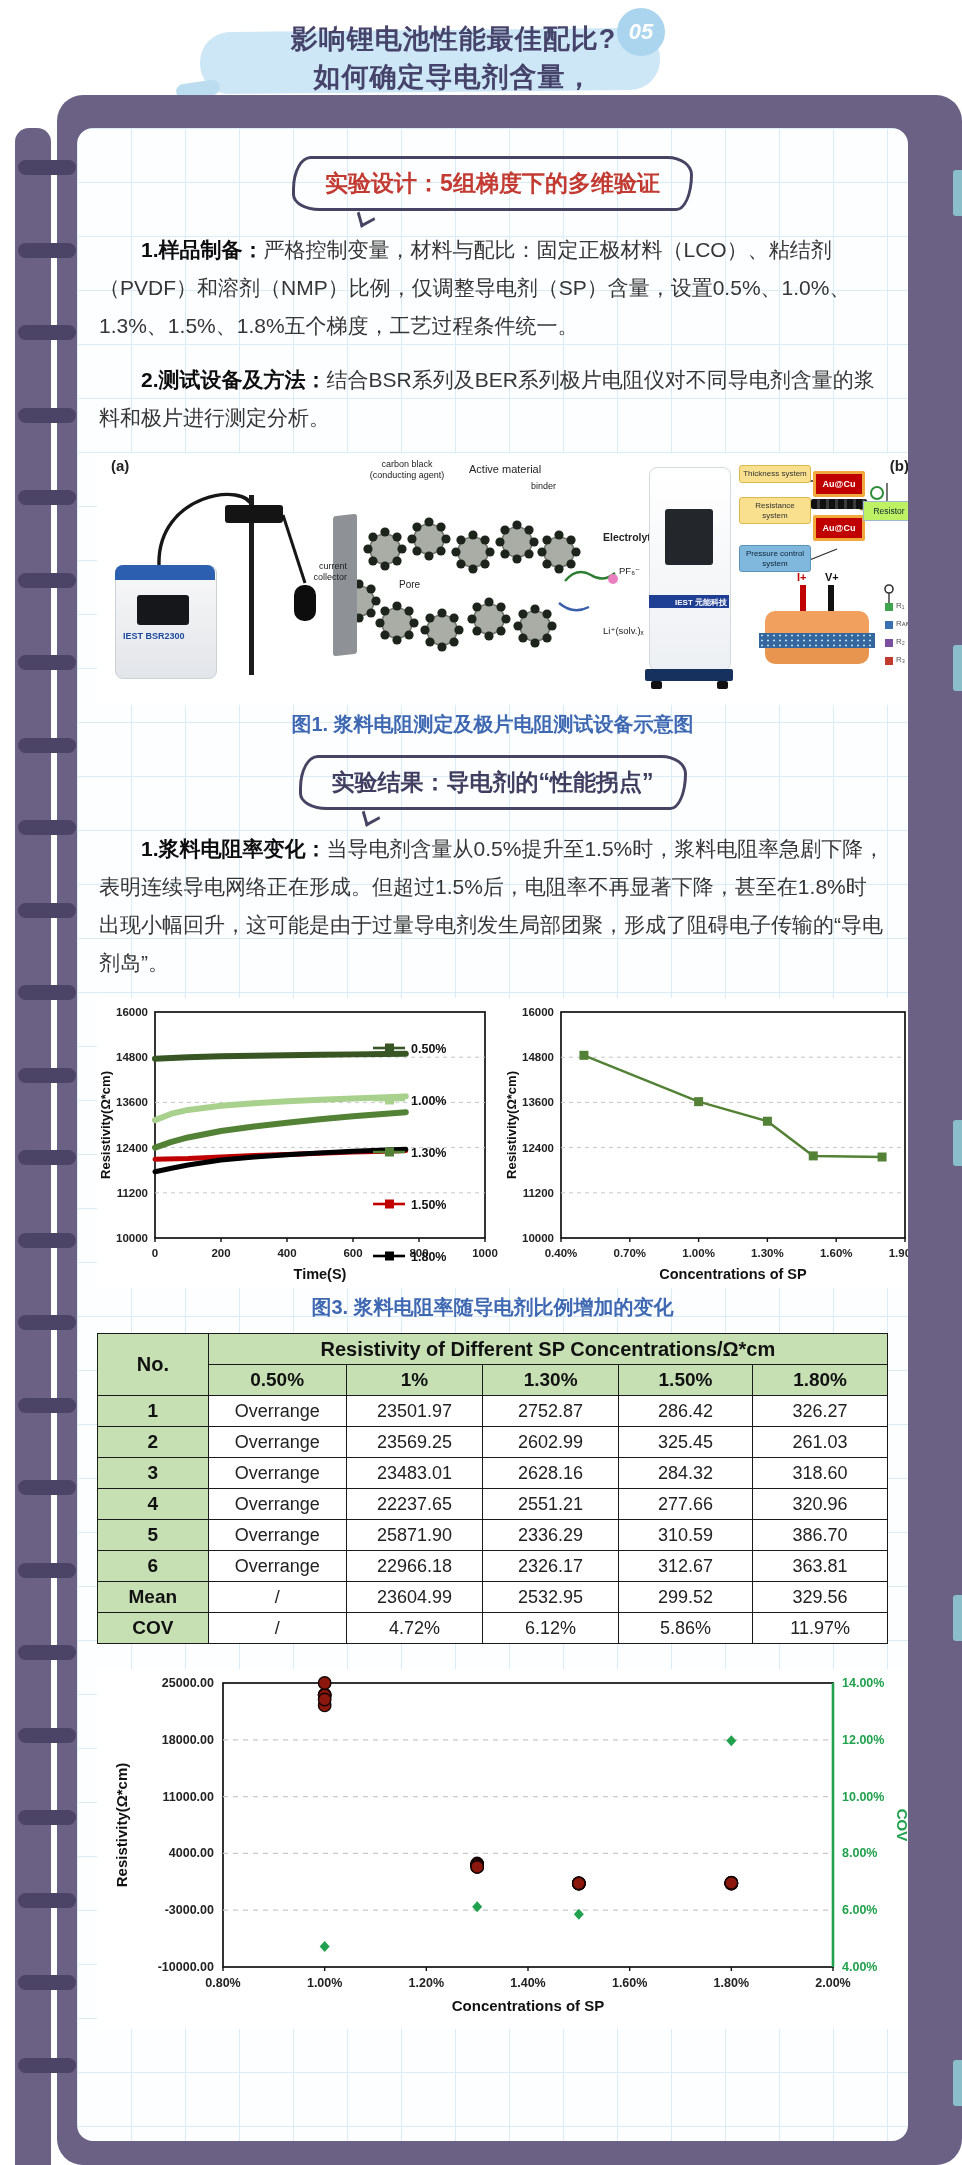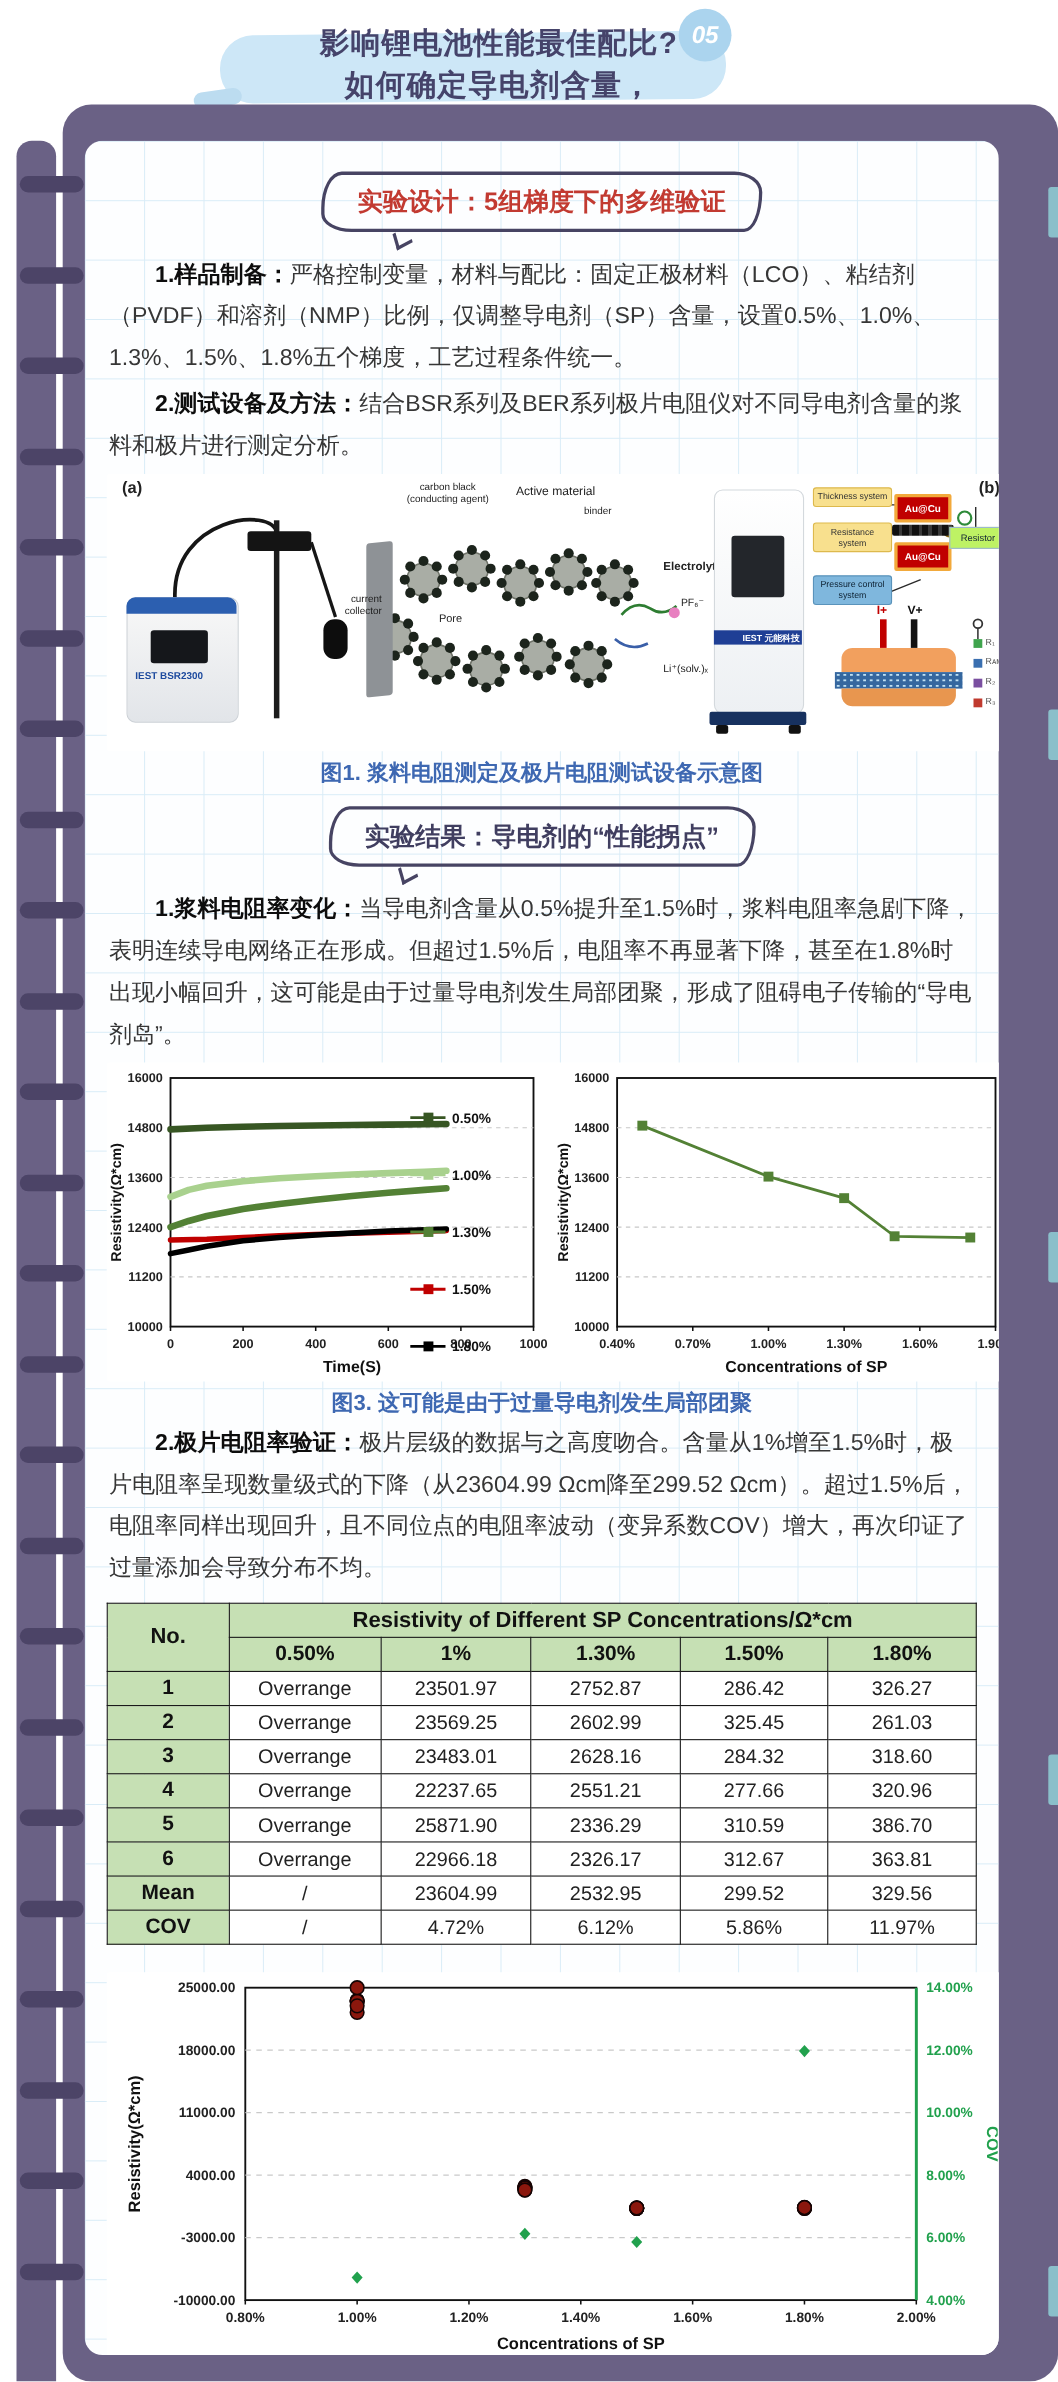--- a/index.html
+++ b/index.html
@@ -38,21 +38,21 @@
   
   .bubble{position:relative;width:max-content;margin:16px auto 20px;padding:9px 30px;
           font-size:23px;font-weight:700;border:3px solid #474463;
           border-radius:34px 46px 30px 50px / 60px 34px 66px 30px;background:transparent;}
   .bubble::after{content:'';position:absolute;left:16%;bottom:-16px;width:13px;height:12px;
           border-left:3px solid #474463;border-bottom:3px solid #474463;
           transform:rotate(-28deg) skewX(-12deg);}
   .bubble.red{color:var(--heading_red,#c23a31);}
   .bubble.navy{color:var(--heading_navy,#403e60);margin-top:17px;}
 
-  .para{font-size:21px;line-height:38px;color:#363636;text-indent:2em;margin:2px 2px 4px 2px;}
+  .para{font-size:21px;line-height:38px;color:#363636;text-indent:2em;margin:2px 2px 16px 2px;}
   .para .lead{font-weight:700;color:#0d0d0d;}
   .cap{text-align:center;color:var(--caption_blue,#3e68b2);font-weight:700;font-size:20px;margin:6px 0 4px 0;}
 
   
   .f1{position:relative;width:820px;height:252px;background:#fff;margin:6px auto 2px;border-radius:3px;}
   .f1 span{position:absolute;color:#222;}
   .f1 .lab-a{left:14px;top:4px;font-weight:700;font-size:15px;}
   .f1 .lab-b{right:8px;top:4px;font-weight:700;font-size:15px;}
   .f1-meter{position:absolute;left:18px;top:112px;width:100px;height:112px;
             background:linear-gradient(#f8f8f8,#e2e5e9);border:1px solid #ccd1d6;border-radius:8px;}
@@ -411,23 +411,22 @@
           <text x="230" y="279" text-anchor="middle" font-size="14.5" font-weight="700" fill="#111">Concentrations of SP</text>
           <text text-anchor="middle" font-size="13" font-weight="700" fill="#111" transform="translate(13,125) rotate(-90)">Resistivity(Ω*cm)</text>
           <polyline points="80.93333333333334,55.31666666666666 195.6,101.64666666666665 264.4,121.23333333333332 310.26666666666665,155.88666666666666 379.0666666666666,157.01666666666665" fill="none" stroke="#538135" stroke-width="2.5" stroke-linecap="round" stroke-linejoin="round"></polyline>
           <rect x="76.43333333333334" y="50.81666666666666" width="9" height="9" fill="#538135"></rect>
           <rect x="191.1" y="97.14666666666665" width="9" height="9" fill="#538135"></rect>
           <rect x="259.9" y="116.73333333333332" width="9" height="9" fill="#538135"></rect>
           <rect x="305.76666666666665" y="151.38666666666666" width="9" height="9" fill="#538135"></rect>
           <rect x="374.5666666666666" y="152.51666666666665" width="9" height="9" fill="#538135"></rect>
         </svg>
   </div>
-  <div class="cap">图3. 这可能是由于过量导电剂发生局部团聚</div>
-
-  <p class="para"><span class="lead">2.极片电阻率验证：</span><span>极片层级的数据与之高度吻合。含量从1%增至1.5%时，极片电阻率呈现数量级式的下降（从23604.99 Ωcm降至299.52 Ωcm）。超过1.5%后，电阻率同样出现回升，且不同位点的电阻率波动（变异系数COV）增大，再次印证了过量添加会导致分布不均。</span></p>
+  <div class="cap">图3. 浆料电阻率随导电剂比例增加的变化</div>
+
 
   <table class="restable" id="res-table">
         <thead>
           <tr>
             <th rowspan="2" class="ttl noc">No.</th>
             <th colspan="5" class="ttl">Resistivity of Different SP Concentrations/Ω*cm</th>
           </tr>
           <tr>
             <th class="vc">0.50%</th>
             <th class="vc">1%</th>

